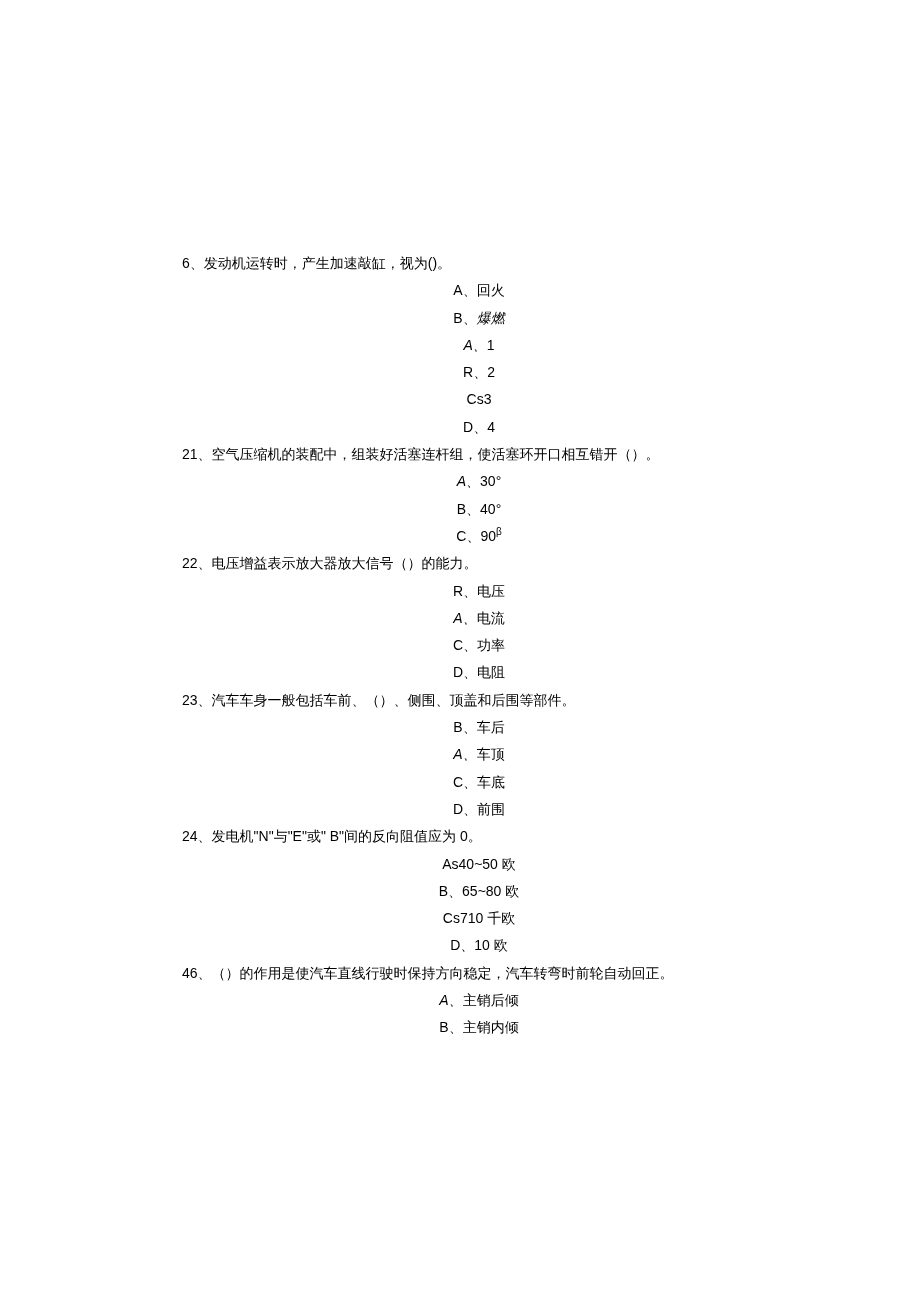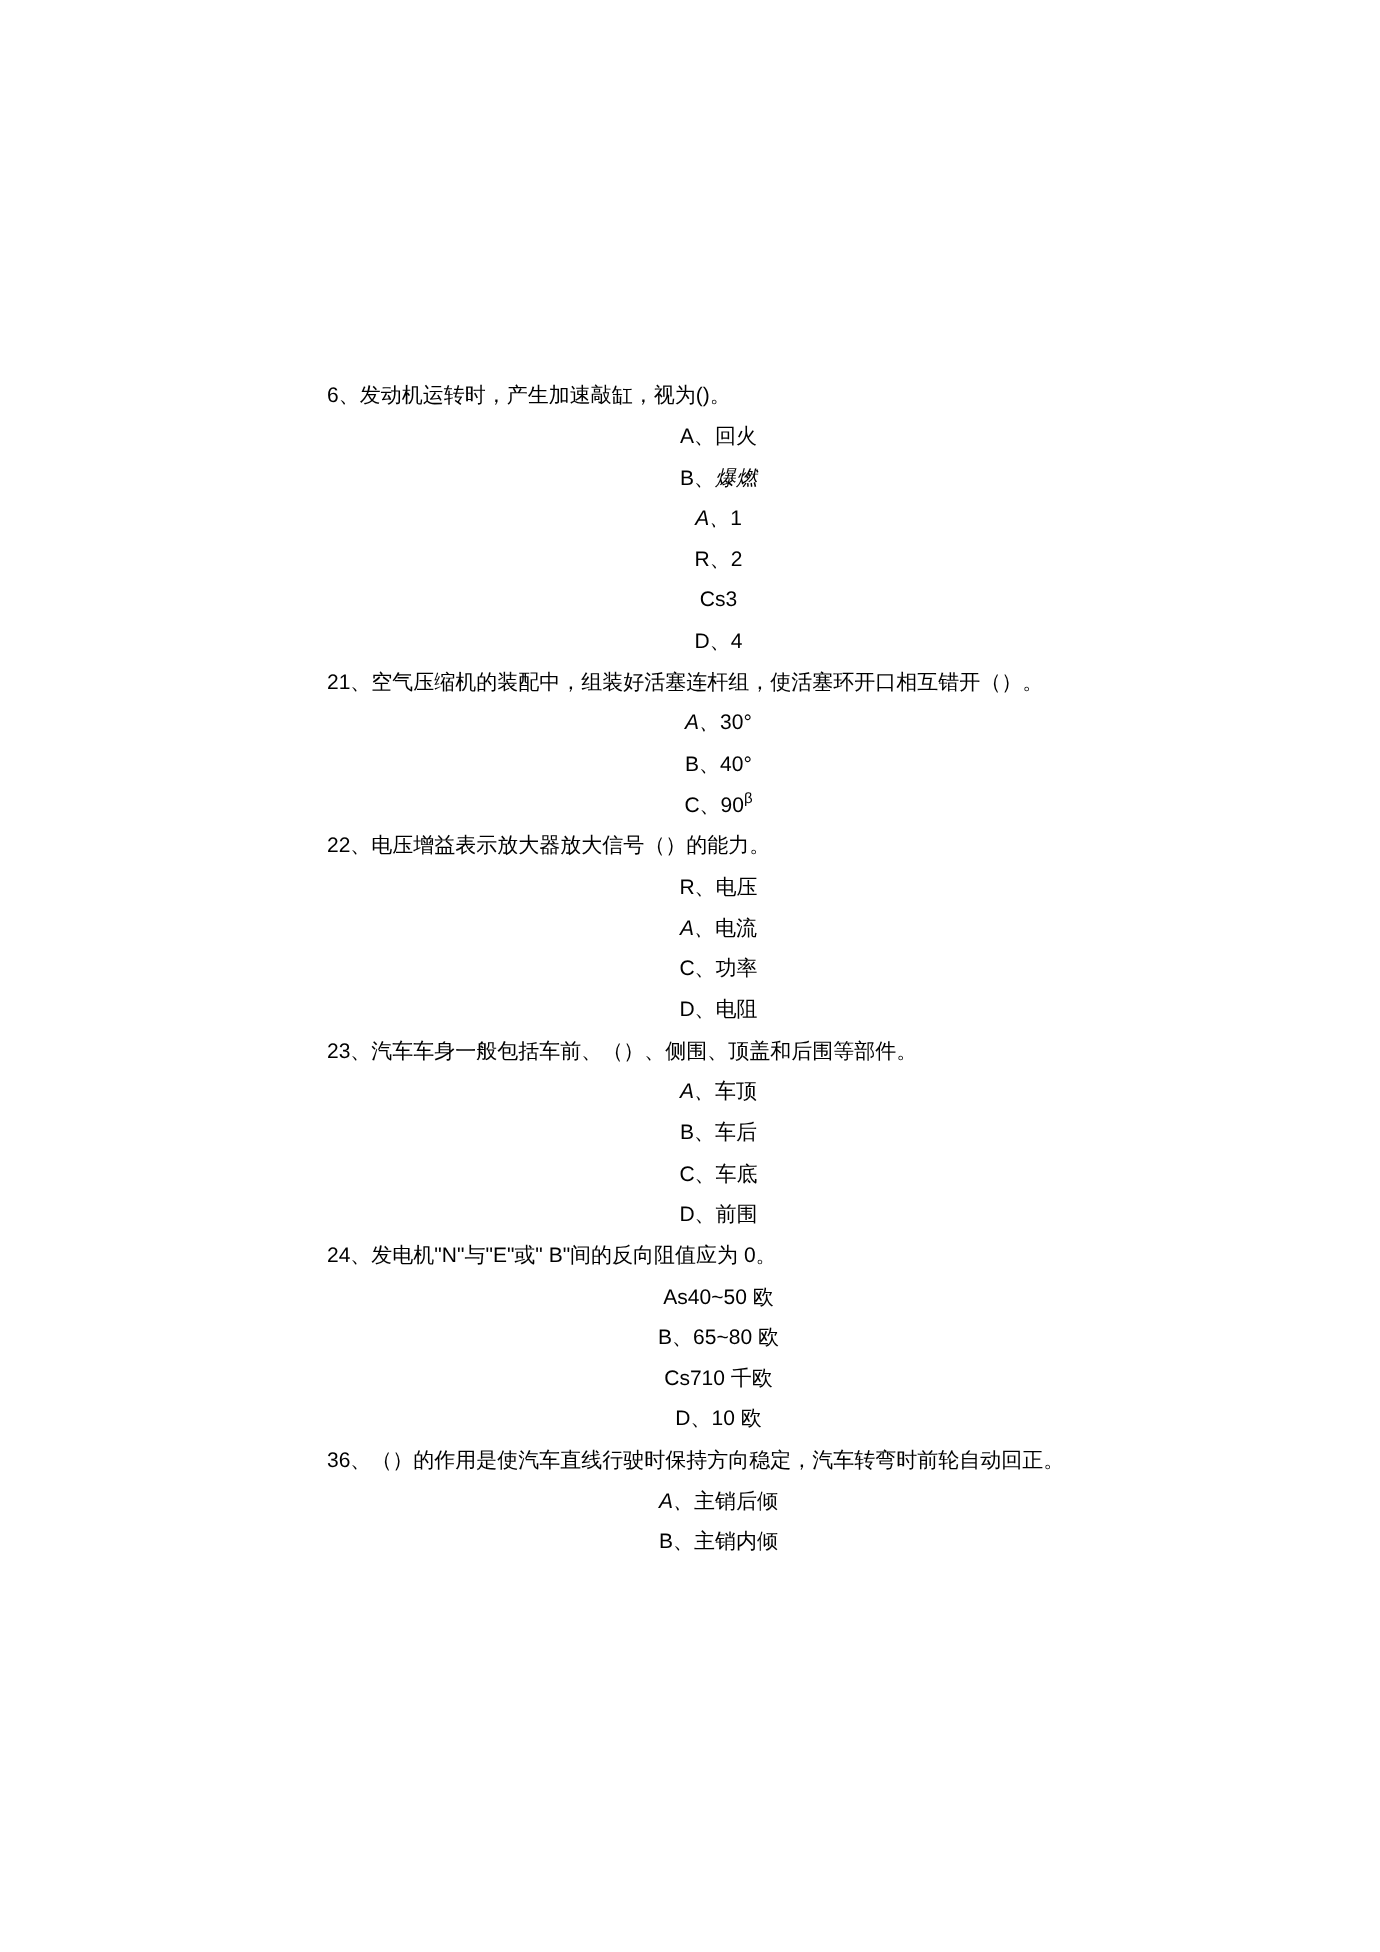--- a/index.html
+++ b/index.html
@@ -15,21 +15,20 @@
       font-size: 14px;
       color: #000000;
       padding: 250px 180px 0 182px;
       line-height: 1.95;
     }
     .question {
       margin-bottom: 0;
     }
     .q-text {
       display: block;
-      margin-left: 36px;
     }
     .option {
       padding-left: 36px;
       text-align: center;
     }
     .italic {
       font-style: italic;
     }
     .sup {
       font-size: 10px;
@@ -62,33 +61,33 @@
   <div class="question">
     <span class="q-text"><span>22、</span><span>电压增益表示放大器放大信号（）的能力。</span></span>
     <div class="option"><span>R、</span><span>电压</span></div>
     <div class="option"><span class="italic">A、</span><span>电流</span></div>
     <div class="option"><span>C、</span><span>功率</span></div>
     <div class="option"><span>D、</span><span>电阻</span></div>
   </div>
 
   <div class="question">
     <span class="q-text"><span>23、</span><span>汽车车身一般包括车前、（）、侧围、顶盖和后围等部件。</span></span>
+    <div class="option"><span>B、</span><span>车后</span></div>
     <div class="option"><span class="italic">A、</span><span>车顶</span></div>
-    <div class="option"><span>B、</span><span>车后</span></div>
     <div class="option"><span>C、</span><span>车底</span></div>
     <div class="option"><span>D、</span><span>前围</span></div>
   </div>
 
   <div class="question">
     <span class="q-text"><span>24、</span><span>发电机"N"与"E"或" B"间的反向阻值应为 0。</span></span>
     <div class="option"><span>As</span><span>40~50 欧</span></div>
     <div class="option"><span>B、</span><span>65~80 欧</span></div>
     <div class="option"><span>Cs</span><span>710 千欧</span></div>
     <div class="option"><span>D、</span><span>10 欧</span></div>
   </div>
 
   <div class="question">
-    <span class="q-text"><span>36、</span><span>（）的作用是使汽车直线行驶时保持方向稳定，汽车转弯时前轮自动回正。</span></span>
+    <span class="q-text"><span>46、</span><span>（）的作用是使汽车直线行驶时保持方向稳定，汽车转弯时前轮自动回正。</span></span>
     <div class="option"><span class="italic">A、</span><span>主销后倾</span></div>
     <div class="option"><span>B、</span><span>主销内倾</span></div>
   </div>
 
 </div>
 
 </body></html>

